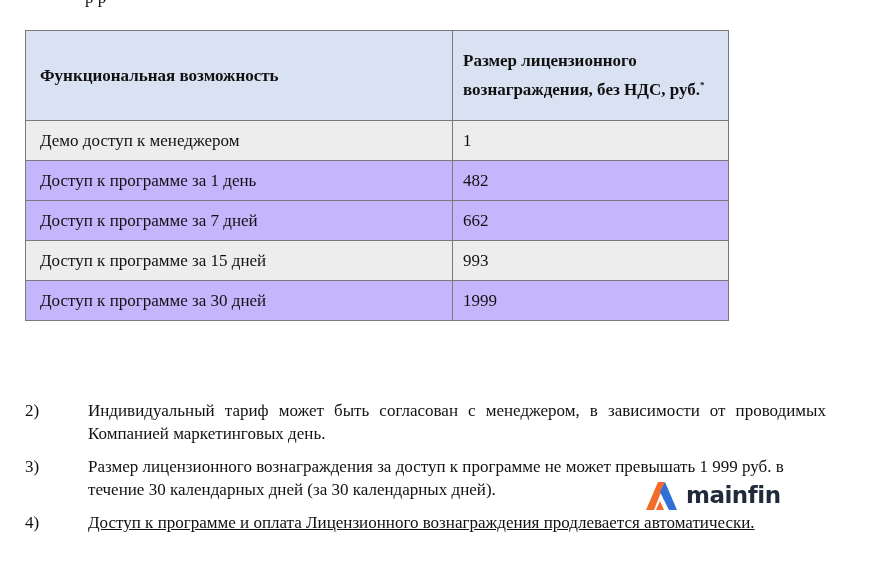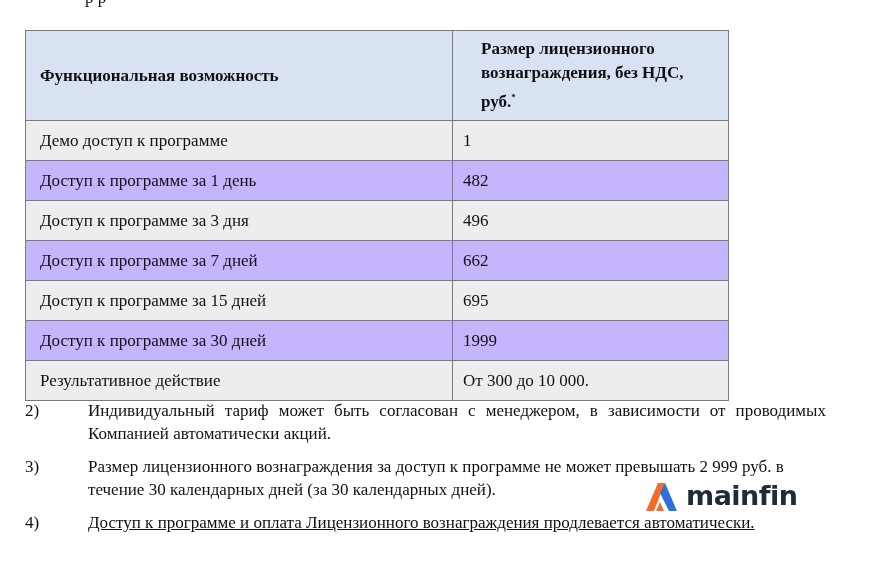--- a/index.html
+++ b/index.html
@@ -5,81 +5,73 @@
     html, body { margin: 0; padding: 0; background: #ffffff; }
     body { width: 870px; height: 562px; position: relative; overflow: hidden;
            font-family: "Liberation Serif", "DejaVu Serif", serif; color: #111; }
     .cut-text { position: absolute; left: 85px; top: -12px; font-size: 17px; color: #111; }
     table.tariffs { position: absolute; left: 25px; top: 30px; width: 704px;
                     border-collapse: collapse; font-size: 17px; }
     table.tariffs td, table.tariffs th { border: 1px solid #7a7a7a; padding: 0 14px; text-align: left; vertical-align: middle; }
     table.tariffs tr { border-top: 1.5px solid #222; }
     table.tariffs th { height: 89px; background: #d9e2f3; font-weight: bold; font-size: 17px; line-height: 24px; }
     table.tariffs th.c1 { width: 398px; }
-    table.tariffs th.c2 { padding-left: 28px; }
+    table.tariffs th.c2 { padding-left: 10px; }
     table.tariffs td { height: 39px; }
     table.tariffs td.c2 { padding-left: 10px; }
     tr.odd td { background: #ededed; }
     tr.even td { background: #c4b5fd; }
     sup { font-size: 9px; }
     .note { position: absolute; left: 25px; width: 801px; font-size: 17px; line-height: 23px; }
     .note .num { position: absolute; left: 0; top: 0; }
     .note .txt { margin-left: 63px; text-align: justify; }
     .logo { position: absolute; left: 646px; top: 480px; display: flex; align-items: center; }
-    .logo-word { font-family: "DejaVu Sans", sans-serif; font-weight: bold; font-size: 27px; color: #1f2a3a; letter-spacing: -0.5px; margin-left: 2px; }
+    .logo-word { font-family: "DejaVu Sans", sans-serif; font-weight: bold; font-size: 23px; color: #1f2a3a; letter-spacing: -0.5px; margin-left: 2px; }
   </style>
 </head>
 <body>
 
 <div class="cut-text">р     р</div>
 
 <table class="tariffs">
   <tbody>
       <tr>
     <th class="c1">Функциональная возможность</th>
     <th class="c2"><span>Размер лицензионного вознаграждения, без НДС, руб.</span><sup>*</sup></th>
   </tr>
   <tr class="odd">
-    <td>Демо доступ к программе</td>
+    <td>Демо доступ к менеджером</td>
     <td class="c2">1</td>
   </tr>
   <tr class="even">
     <td>Доступ к программе за 1 день</td>
     <td class="c2">482</td>
-  </tr>
-  <tr class="odd">
-    <td>Доступ к программе за 3 дня</td>
-    <td class="c2">496</td>
   </tr>
   <tr class="even">
     <td>Доступ к программе за 7 дней</td>
     <td class="c2">662</td>
   </tr>
   <tr class="odd">
     <td>Доступ к программе за 15 дней</td>
-    <td class="c2">695</td>
+    <td class="c2">993</td>
   </tr>
   <tr class="even">
     <td>Доступ к программе за 30 дней</td>
     <td class="c2">1999</td>
-  </tr>
-  <tr class="odd">
-    <td>Результативное действие</td>
-    <td class="c2">От 300 до 10 000.</td>
   </tr>
 </tbody>
   </table>
 
 <div class="note" style="top:399px;">
   <span class="num">2)</span>
-  <div class="txt">Индивидуальный тариф может быть согласован с менеджером, в зависимости от проводимых Компанией автоматически акций.</div>
+  <div class="txt">Индивидуальный тариф может быть согласован с менеджером, в зависимости от проводимых Компанией маркетинговых день.</div>
 </div>
 <div class="note" style="top:455px;">
   <span class="num">3)</span>
-  <div class="txt" style="text-align:left;width:740px;">Размер лицензионного вознаграждения за доступ к программе не может превышать 2 999 руб. в течение 30 календарных дней (за 30 календарных дней).</div>
+  <div class="txt" style="text-align:left;width:740px;">Размер лицензионного вознаграждения за доступ к программе не может превышать 1 999 руб. в течение 30 календарных дней (за 30 календарных дней).</div>
 </div>
 <div class="note" style="top:511px;">
   <span class="num">4)</span>
   <div class="txt" style="text-align-last:left;text-decoration:underline;">Доступ к программе и оплата Лицензионного вознаграждения продлевается автоматически.</div>
 </div>
 
 <div class="logo">
   <svg width="38" height="30" viewBox="0 0 38 30">
     <polygon points="0,30 12,2 19,2 8,30" fill="#f26b2a"></polygon>
     <polygon points="14,12 19,2 31,30 23,30" fill="#2f6fd6"></polygon>

